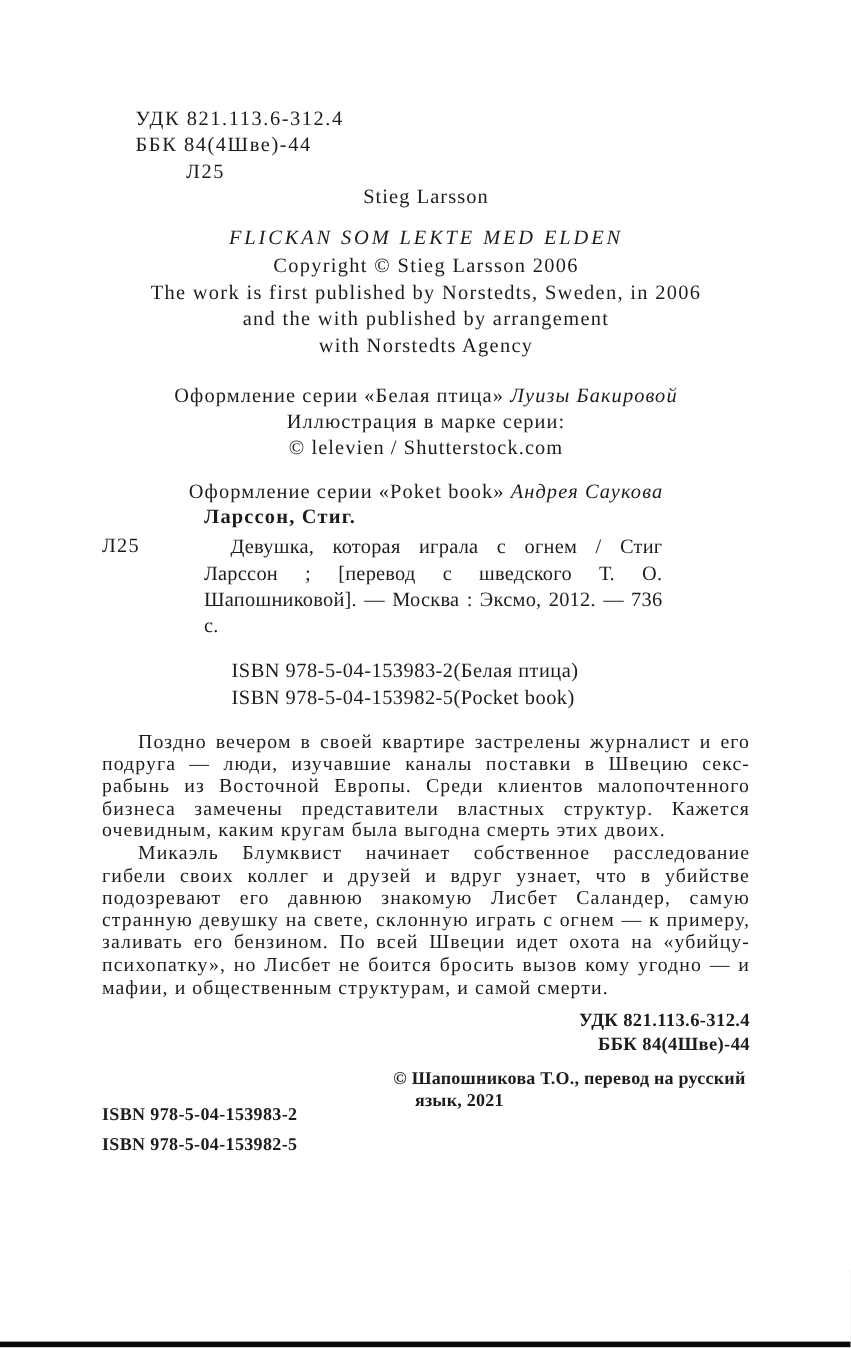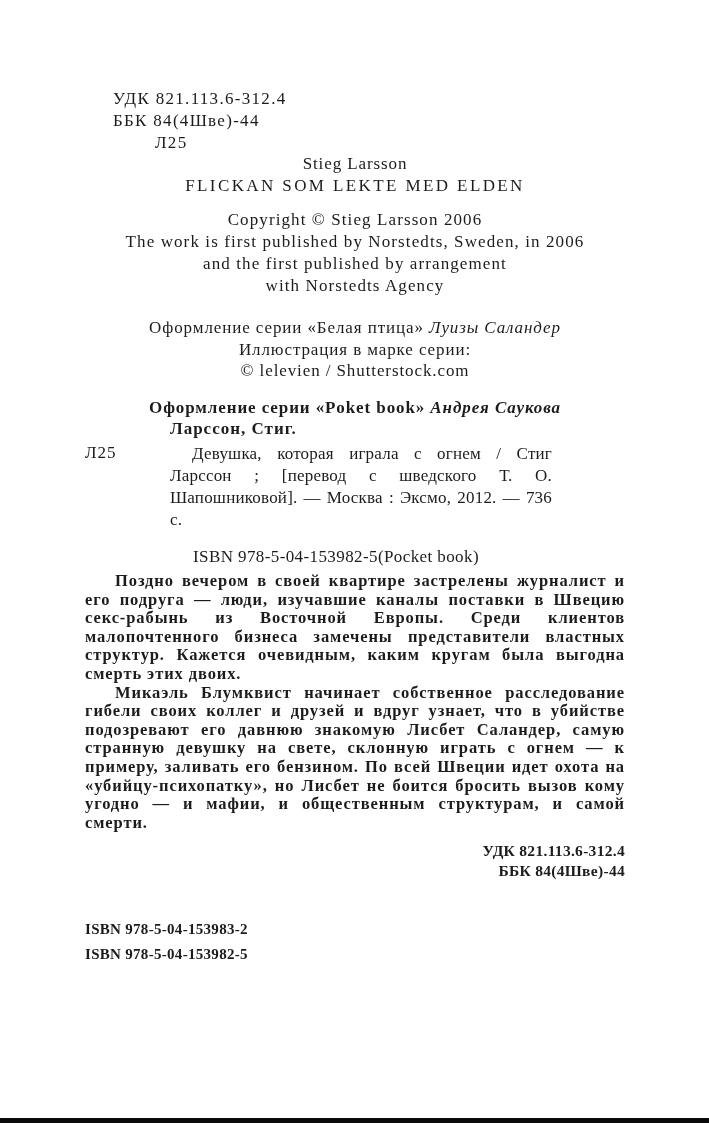--- a/index.html
+++ b/index.html
@@ -17,42 +17,42 @@
     padding: 88px 84px 0 85px;
     overflow: hidden;
   }
   .top-codes { margin-left: 28px; line-height: 22px; letter-spacing: 1.3px; }
   .top-codes .l25 { margin-left: 42px; }
 
   .center { text-align: center; }
   .block { line-height: 22px; }
 
   .orig-author { margin-top: 0; }
-  .orig-title { margin-top: 2px; letter-spacing: 2.4px; }
+  .orig-title { margin-top: 14px; letter-spacing: 2.4px; font-style: italic; }
 
-  .copy-block { margin-top: 13px; letter-spacing: 1.1px; }
+  .copy-block { margin-top: 3px; letter-spacing: 1.1px; }
 
   .series1 { margin-top: 20px; }
   .series1 .tail { line-height: 19px; }
-  .series2 { margin-top: 17px; font-weight: bold; }
+  .series2 { margin-top: 17px; }
   .ital { font-style: italic; }
 
   .catalog { }
   .catalog-author { margin-left: 85px; font-weight: bold; letter-spacing: 1px; }
   .catalog-row { position: relative; margin-top: 4px; }
   .catalog-code { position: absolute; left: 0; top: 0; letter-spacing: 1px; }
   .catalog-entry {
     margin-left: 85px; width: 382px;
     text-align: justify; text-indent: 22px;
     line-height: 22px; letter-spacing: 0.2px;
   }
 
   .isbn-block { margin-top: 14px; margin-left: 108px; line-height: 23px; letter-spacing: 0.4px; }
 
-  .annotation { margin-top: 4px; width: 540px; font-weight: bold; }
+  .annotation { margin-top: 16px; width: 540px; }
   .annotation p {
     text-align: justify; text-indent: 30px;
     font-size: 16.5px; line-height: 18.6px; letter-spacing: 0.9px;
   }
 
   .bottom-codes {
     margin-top: 9px; text-align: right;
     font-weight: bold; font-size: 15.5px; line-height: 20px; letter-spacing: 0.3px;
   }
 
@@ -80,60 +80,62 @@
     <div>ББК 84(4Шве)-44</div>
     <div class="l25">Л25</div>
   </div>
 
   <div class="center orig-author">Stieg Larsson</div>
   <div class="center orig-title">FLICKAN SOM LEKTE MED ELDEN</div>
 
   <div class="center block copy-block">
     <div>Copyright © Stieg Larsson 2006</div>
     <div>The work is first published by Norstedts, Sweden, in 2006</div>
-    <div>and the first published by arrangement</div>
+    <div>and the with published by arrangement</div>
     <div>with Norstedts Agency</div>
   </div>
 
   <div class="center block series1">
-    <div><span>Оформление серии «Белая птица» </span><span class="ital">Луизы Саландер</span></div>
+    <div><span>Оформление серии «Белая птица» </span><span class="ital">Луизы Бакировой</span></div>
     <div>Иллюстрация в марке серии:</div>
     <div class="tail">© lelevien / Shutterstock.com</div>
   </div>
 
   <div class="center block series2">
     <div><span>Оформление серии «Poket book» </span><span class="ital">Андрея Саукова</span></div>
   </div>
 
   <div class="catalog">
     <div class="catalog-author">Ларссон, Стиг.</div>
     <div class="catalog-row">
       <span class="catalog-code">Л25</span>
       <div class="catalog-entry">Девушка, которая играла с огнем / Стиг Ларссон ; [перевод с шведского Т. О. Шапошниковой]. — Москва : Эксмо, 2012. — 736 с.</div>
     </div>
   </div>
 
   <div class="isbn-block">
+    <div>ISBN 978-5-04-153983-2(Белая птица)</div>
     <div>ISBN 978-5-04-153982-5(Pocket book)</div>
   </div>
 
   <div class="annotation">
     <p>Поздно вечером в своей квартире застрелены журналист и его подруга — люди, изучавшие каналы поставки в Швецию секс-рабынь из Восточной Европы. Среди клиентов малопочтенного бизнеса замечены представители властных структур. Кажется очевидным, каким кругам была выгодна смерть этих двоих.</p>
     <p>Микаэль Блумквист начинает собственное расследование гибели своих коллег и друзей и вдруг узнает, что в убийстве подозревают его давнюю знакомую Лисбет Саландер, самую странную девушку на свете, склонную играть с огнем — к примеру, заливать его бензином. По всей Швеции идет охота на «убийцу-психопатку», но Лисбет не боится бросить вызов кому угодно — и мафии, и общественным структурам, и самой смерти.</p>
   </div>
 
   <div class="bottom-codes">
     <div>УДК 821.113.6-312.4</div>
     <div>ББК 84(4Шве)-44</div>
   </div>
 
   <div class="bottom-row">
     <div class="bottom-isbns">
       <div>ISBN 978-5-04-153983-2</div>
       <div>ISBN 978-5-04-153982-5</div>
     </div>
     <div class="bottom-copyright">
+      <div class="c-item">© Шапошникова Т.О., перевод на русский язык, 2021</div>
     </div>
   </div>
 
   <div class="bottom-edge"></div>
 
 </div>
 
 </body></html>

